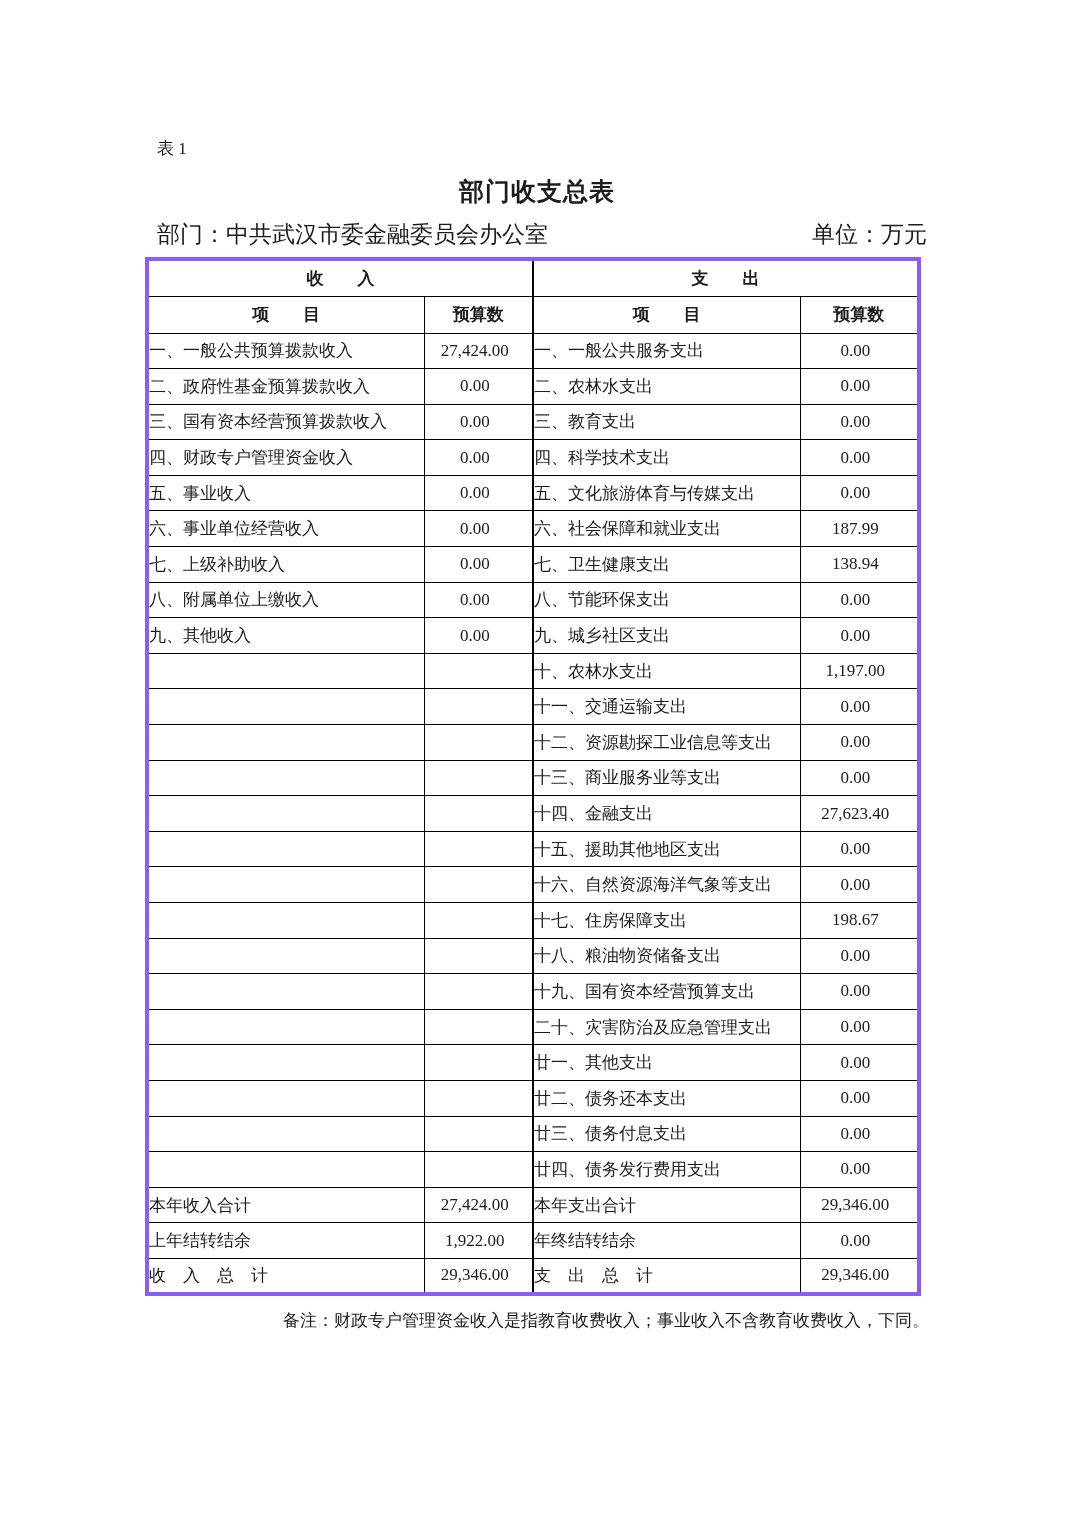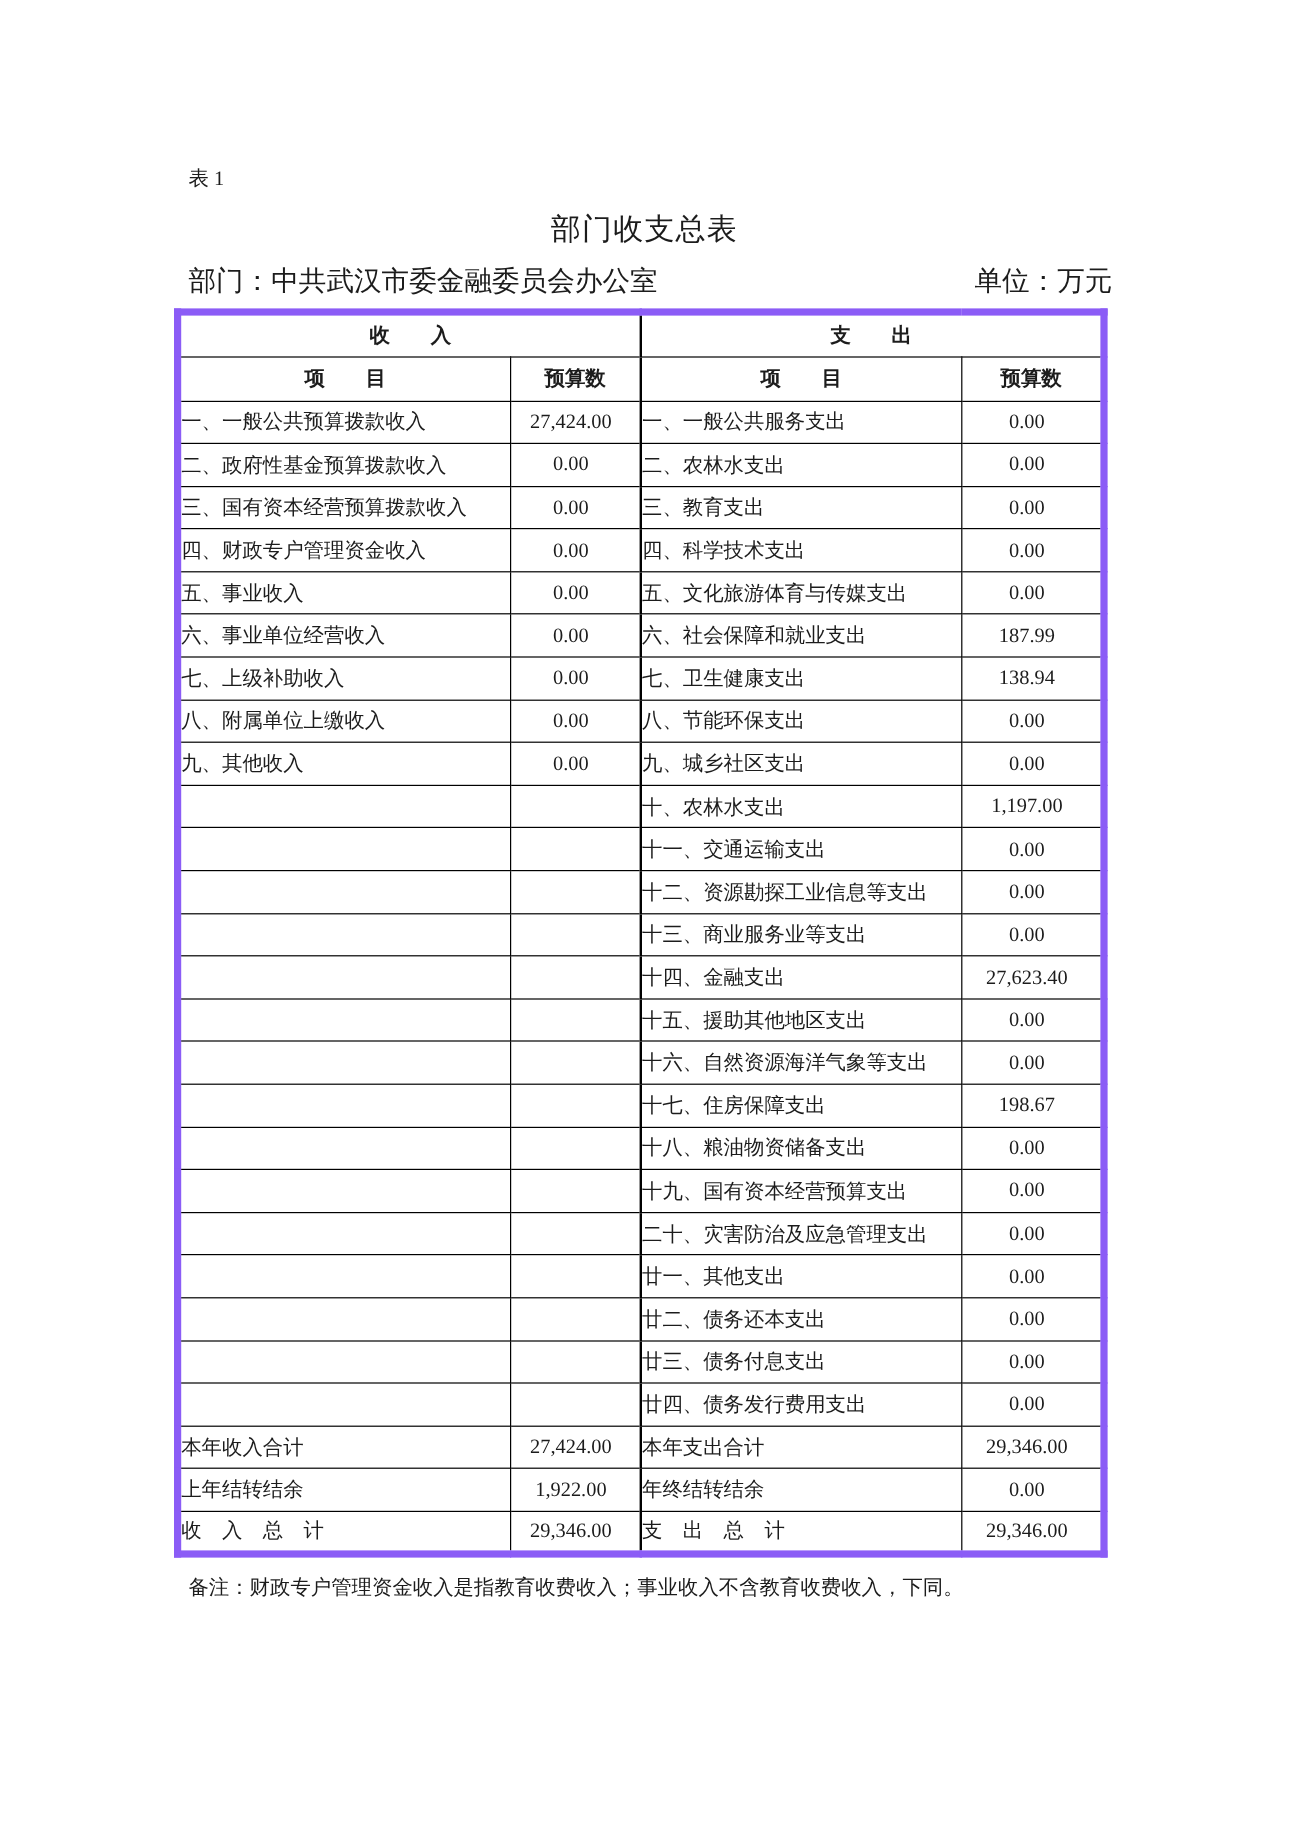--- a/index.html
+++ b/index.html
@@ -18,59 +18,60 @@
   }
   .sheet-label {
     font-size: 17px;
     line-height: 17px;
     margin-left: 12px;
   }
   .page-title {
     margin-top: 22px;
     font-size: 25px;
     line-height: 26px;
-    font-weight: normal;
+    font-weight: bold;
     text-align: center;
     letter-spacing: 1px;
   }
   .meta-row {
     margin-top: 21px;
     display: flex;
     justify-content: space-between;
     align-items: flex-end;
     font-size: 23px;
     line-height: 18px;
     padding-left: 12px;
     padding-right: 2px;
   }
   table.budget-table {
     margin-top: 13px;
     width: 772px;
     table-layout: fixed;
     border-collapse: collapse;
-    border: 6px solid #8b5cf6;
+    border: 4px solid #8b5cf6;
     font-size: 17px;
   }
   .budget-table th, .budget-table td {
     border: 1px solid #000;
     vertical-align: middle;
     overflow: hidden;
     white-space: nowrap;
   }
   .budget-table th { font-weight: bold; text-align: center; }
   .budget-table thead tr { height: 37px; }
   .budget-table tbody tr { height: 35.6px; }
   .budget-table .divider { border-left: 2px solid #000; }
   .budget-table td.item { text-align: left; padding-right: 4px; }
   .budget-table td.value { text-align: center; padding-right: 9px; padding-left: 2px; }
   .note {
     margin-top: 15px;
     font-size: 17px;
     line-height: 19px;
     margin-left: 12px;
+    text-align: right;
   }
 </style>
 </head>
 <body>
 
 <div class="sheet">
 
   <div class="sheet-label">表 1</div>
 
   <div class="page-title">部门收支总表</div>

